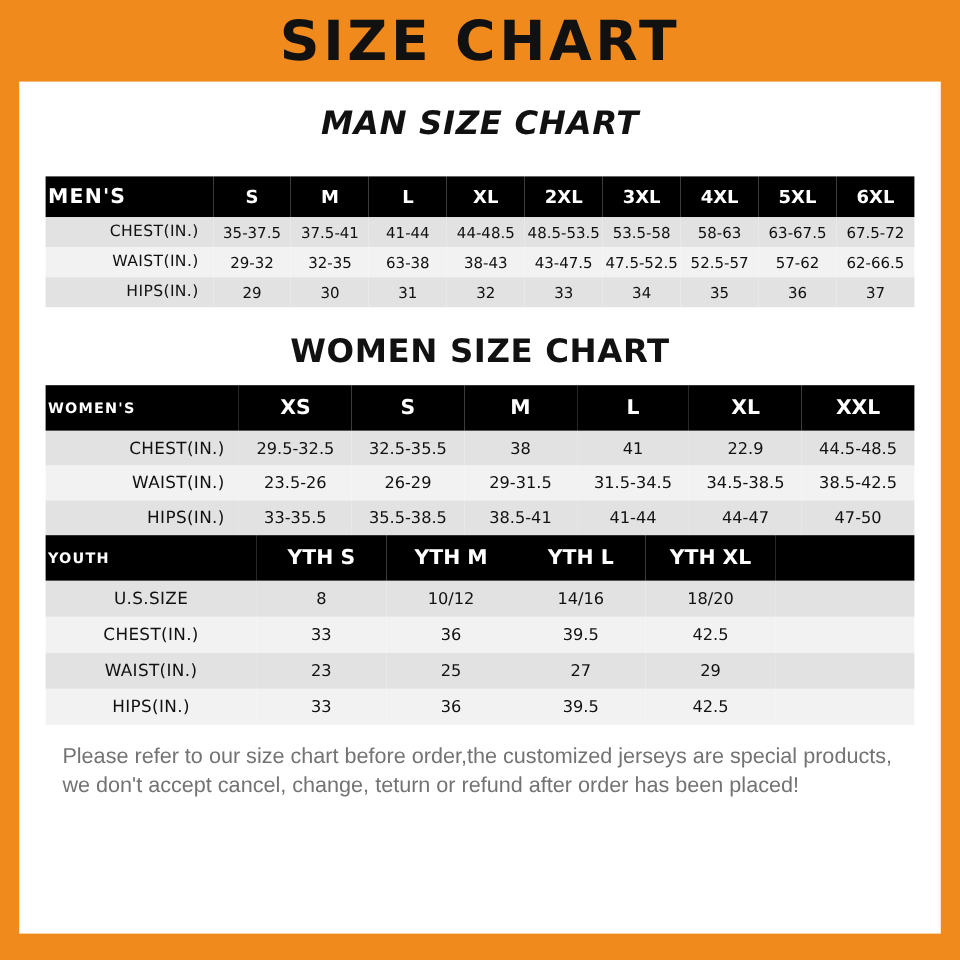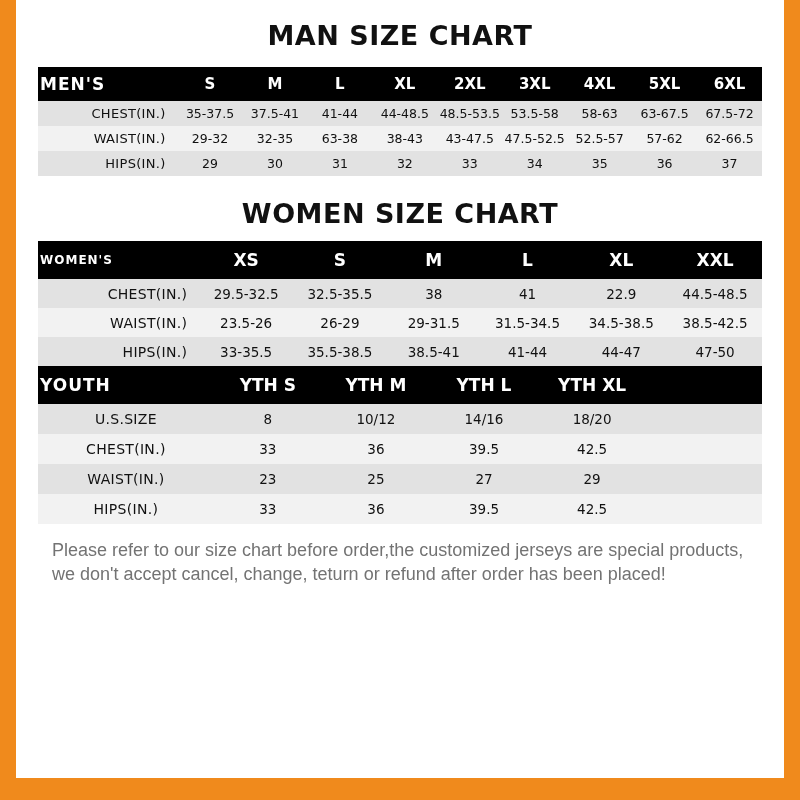--- a/index.html
+++ b/index.html
@@ -45,21 +45,21 @@
     box-sizing: border-box;
   }
   .section-title {
     text-align: center;
     font-family: "DejaVu Sans", sans-serif;
     font-weight: bold;
     font-size: 27px;
     color: #111111;
     letter-spacing: 0.5px;
   }
-  .t1 { margin-top: 20px; margin-bottom: 16px; }
+  .t1 { margin-top: 20px; margin-bottom: 28px; font-style: italic; }
   .t2 { margin-top: 22px; margin-bottom: 12px; }
   .t3 { margin-top: 24px; margin-bottom: 12px; }
 
   table.size {
     width: 100%;
     border-collapse: collapse;
     table-layout: fixed;
   }
   table.size th, table.size td {
     text-align: center;
@@ -94,21 +94,21 @@
 
   
   #women-table td { font-size: 13.5px; height: 29px; }
   #women-table td.rowlabel { font-size: 14px; }
   #women-table thead th { height: 38px; font-size: 17px; }
   #women-table thead th.rowlabel { font-size: 12px; }
 
   #youth-table td { font-size: 13.5px; height: 30px; }
   #youth-table td.rowlabel { font-size: 14px; text-align: center; padding-right: 0; }
   #youth-table thead th { height: 38px; font-size: 17px; }
-  #youth-table thead th.rowlabel { font-size: 17px; }
+  #youth-table thead th.rowlabel { font-size: 12px; }
 
   .notice {
     padding: 14px 14px 0 14px;
     color: #737373;
     font-family: "Liberation Sans", sans-serif;
     font-size: 18px;
     line-height: 1.35;
     text-align: left;
   }
   .notice .line { display: block; }
@@ -116,20 +116,23 @@
     height: 22px;
     background: #f08a1c;
     margin: 0 -16px;
   }
 </style>
 </head>
 <body>
 
 <div class="page">
 
+  <div class="banner">
+    <div class="banner-title">SIZE CHART</div>
+  </div>
 
   <div class="content">
 
     <div class="section-title t1">MAN SIZE CHART</div>
     <table class="size" id="men-table">
       <thead>
         <tr>
           <th class="rowlabel" style="width:19%">MEN'S</th>
           <th>S</th>
           <th>M</th>

